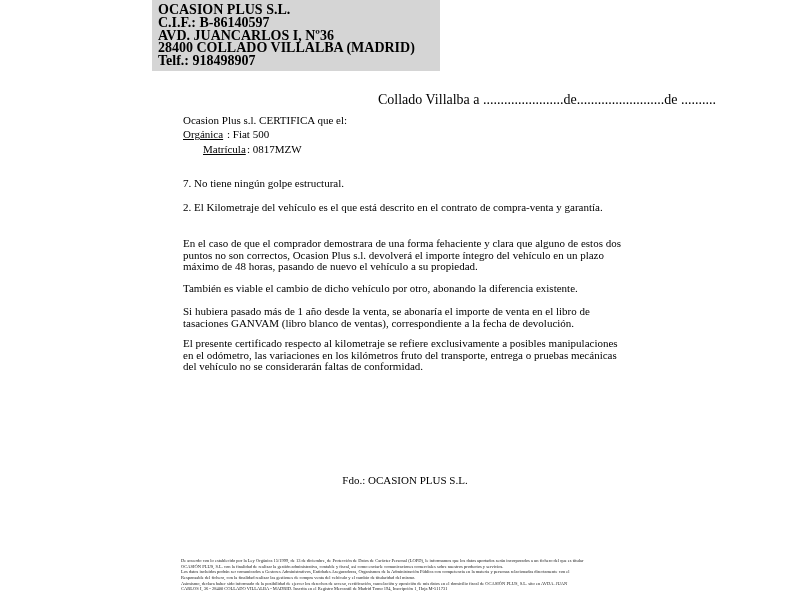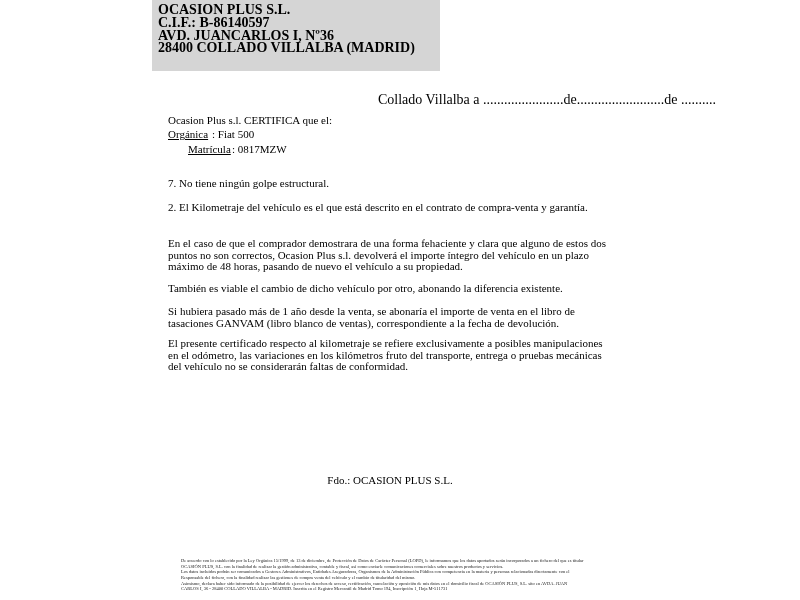--- a/index.html
+++ b/index.html
@@ -17,41 +17,42 @@
     padding:4px 0 0 6px; box-sizing:border-box;
   }
   .letterhead .lh-line {
     font-weight:bold; font-size:14px; line-height:12.8px; white-space:nowrap;
   }
   .dateline {
     position:absolute; left:378px; top:92px;
     font-size:14px; white-space:nowrap;
   }
   .block {
-    position:absolute; left:168px; width:444px;
+    position:absolute; left:183px; width:444px;
     font-size:11px; line-height:11.6px;
   }
   .kv .lbl { display:inline-block; min-width:44px; text-decoration:underline; }
   .kv .val { }
   .legal-wrap { position:absolute; left:181px; top:558px; width:440px; height:38px; overflow:visible; }
   .legal-inner {
     width:884px; transform:scale(0.5); transform-origin:top left;
     font-size:9px; line-height:11.2px; color:#1a1a1a;
     font-family:"Liberation Serif", serif;
   }
   .legal-inner div { white-space:nowrap; }
 </style>
 </head>
 <body>
 
 <div class="letterhead">
   <div class="lh-line">OCASION PLUS S.L.</div>
   <div class="lh-line">C.I.F.: B-86140597</div>
   <div class="lh-line">AVD. JUANCARLOS I, Nº36</div>
   <div class="lh-line">28400 COLLADO VILLALBA (MADRID)</div>
+  <div class="lh-line">Telf.: 918498907</div>
 </div>
 
 <div class="dateline">Collado Villalba a .......................de.........................de ..........</div>
 
 <div class="block" style="top:115px;">Ocasion Plus s.l. CERTIFICA que el:</div>
 
 <div class="block kv" style="top:129px;">
   <span class="lbl">Orgánica</span><span class="val">: Fiat 500</span>
 </div>
 

